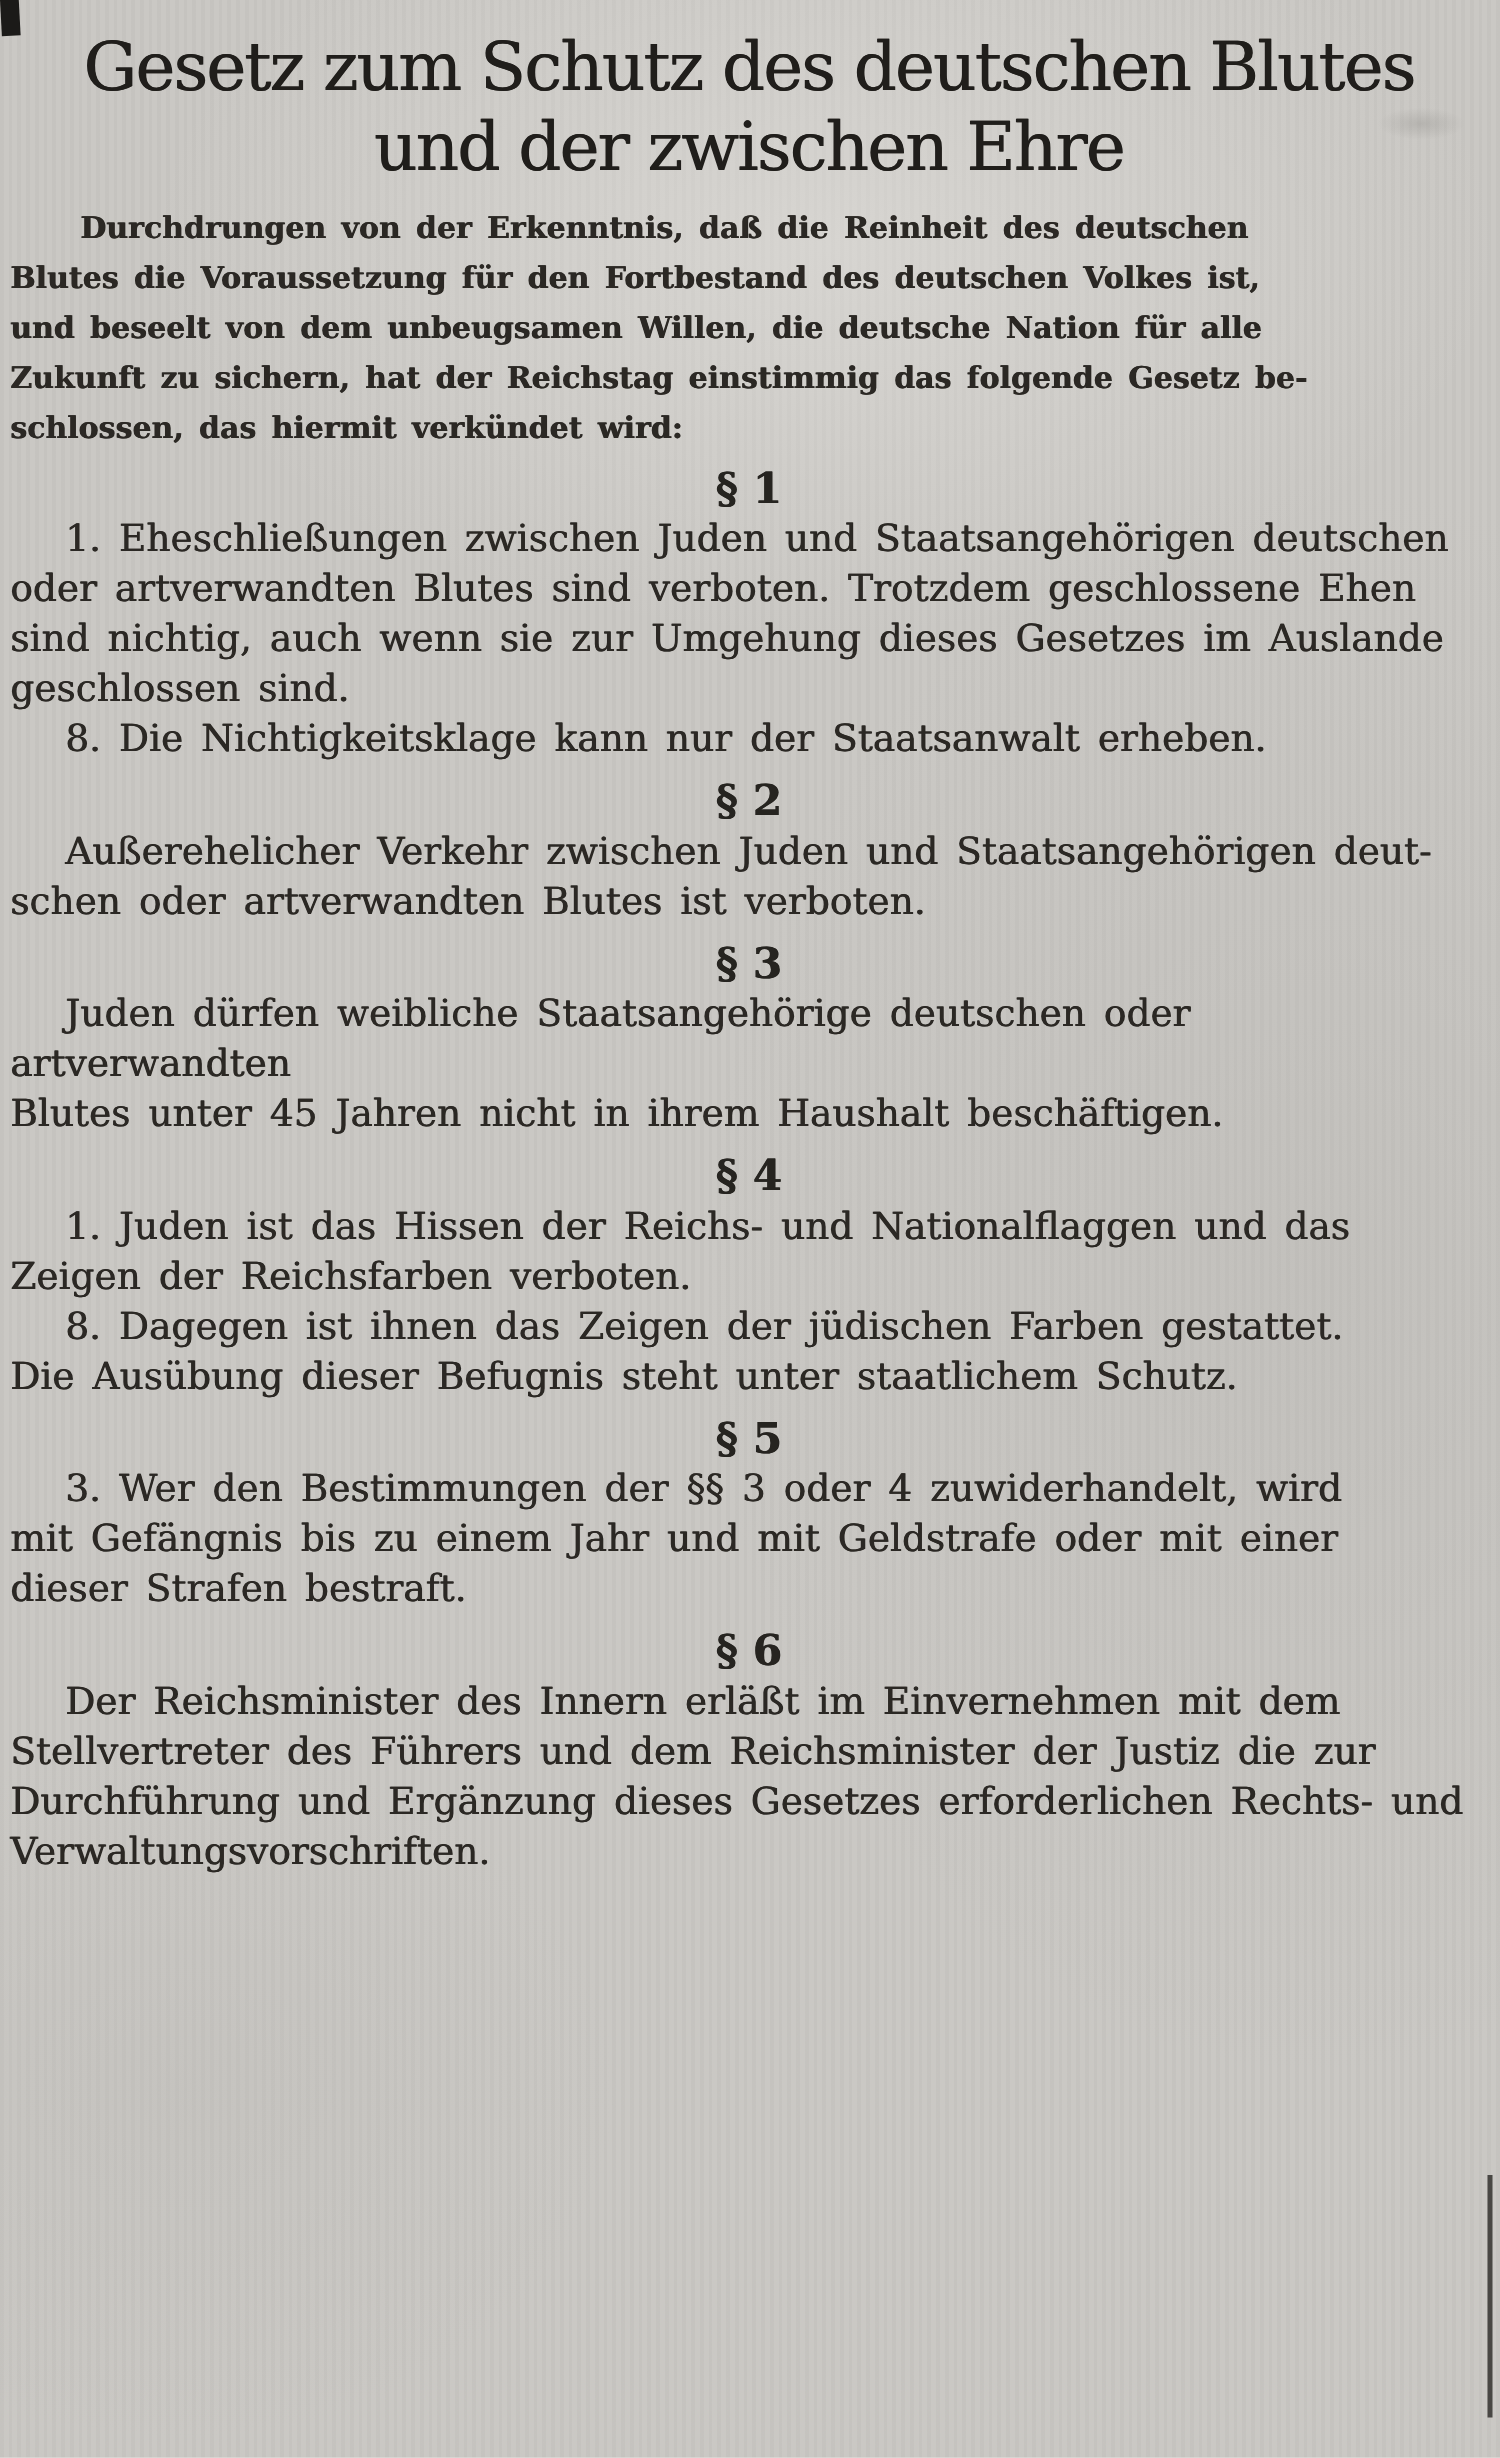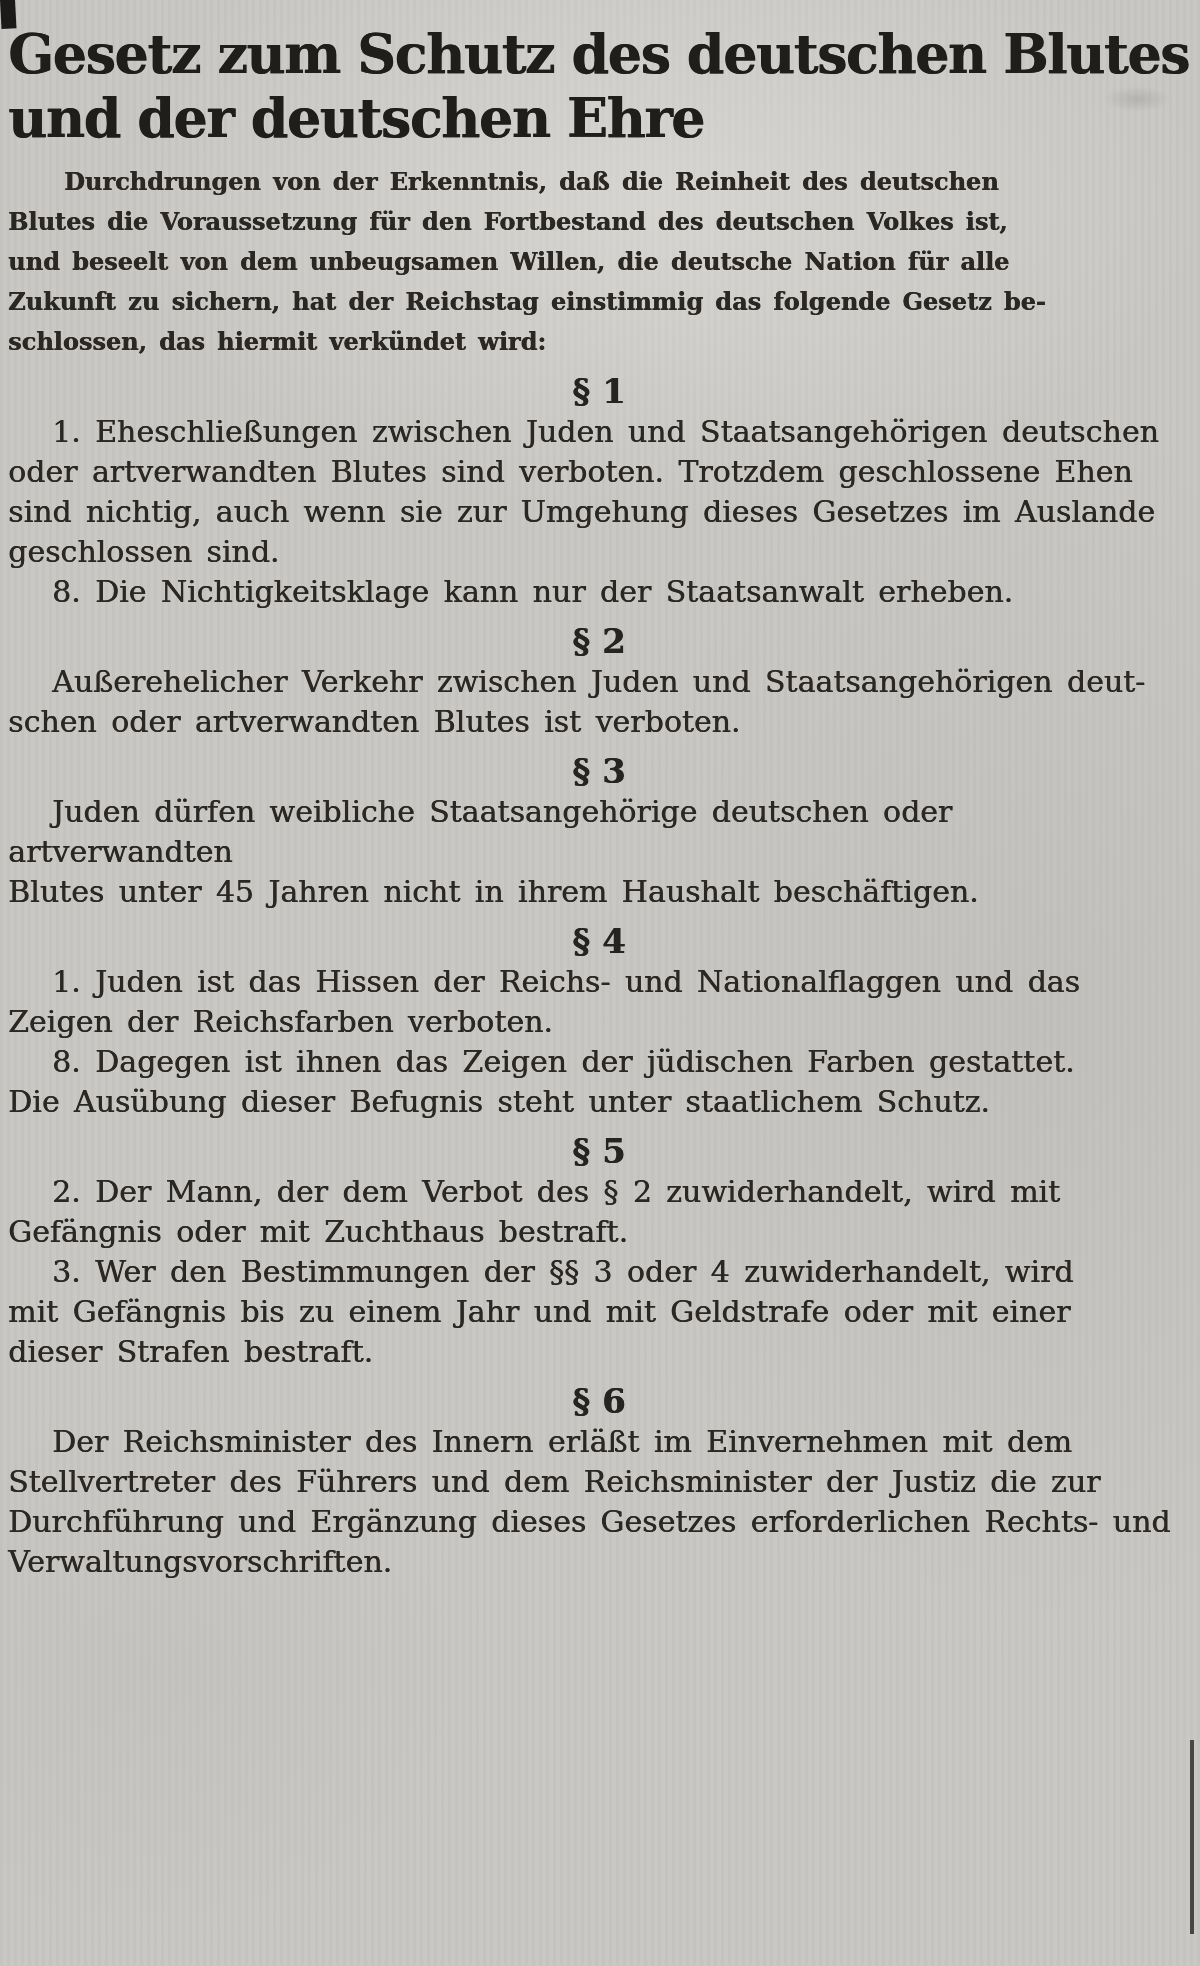--- a/index.html
+++ b/index.html
@@ -26,26 +26,27 @@
       radial-gradient(ellipse 500px 400px at 12% 85%, rgba(186,184,180,0.30) 0%, rgba(186,184,180,0) 70%),
       repeating-linear-gradient(90deg, rgba(0,0,0,0.018) 0 3px, rgba(255,255,255,0.02) 3px 7px),
       #c9c7c3;
   }
   
   .page * {
     text-shadow: 0.5px 0 0 currentColor;
   }
   .doc-title {
     font-size: 54px;
-    font-weight: bold;
+    font-weight: normal;
     line-height: 64px;
     letter-spacing: -1.5px;
     color: #201e1b;
     white-space: nowrap;
     margin: 0;
+    text-align: center;
   }
   .preamble {
     margin: 12px 0 0 0;
     font-size: 24px;
     font-weight: bold;
     line-height: 40px;
     word-spacing: 0.16em;
     white-space: pre-line;
     text-indent: 56px;
   }
@@ -99,21 +100,21 @@
 <body>
 
 <div class="page">
 
   <div class="artifact-corner"></div>
   <div class="artifact-smudge"></div>
   <div class="artifact-edge-line"></div>
 
   <h1 class="doc-title">
     <span>Gesetz zum Schutz des deutschen Blutes</span><br>
-    <span>und der deutschen Ehre</span>
+    <span>und der zwischen Ehre</span>
   </h1>
 
   <p class="preamble">Durchdrungen von der Erkenntnis, daß die Reinheit des deutschen
 Blutes die Voraussetzung für den Fortbestand des deutschen Volkes ist,
 und beseelt von dem unbeugsamen Willen, die deutsche Nation für alle
 Zukunft zu sichern, hat der Reichstag einstimmig das folgende Gesetz be-
 schlossen, das hiermit verkündet wird:</p>
 
   <section>
     <div class="section-heading">§ 1</div>
@@ -139,22 +140,20 @@
   <section>
     <div class="section-heading">§ 4</div>
     <p class="law-par">1. Juden ist das Hissen der Reichs- und Nationalflaggen und das
 Zeigen der Reichsfarben verboten.</p>
     <p class="law-par">8. Dagegen ist ihnen das Zeigen der jüdischen Farben gestattet.
 Die Ausübung dieser Befugnis steht unter staatlichem Schutz.</p>
   </section>
 
   <section>
     <div class="section-heading">§ 5</div>
-    <p class="law-par">2. Der Mann, der dem Verbot des § 2 zuwiderhandelt, wird mit
-Gefängnis oder mit Zuchthaus bestraft.</p>
     <p class="law-par">3. Wer den Bestimmungen der §§ 3 oder 4 zuwiderhandelt, wird
 mit Gefängnis bis zu einem Jahr und mit Geldstrafe oder mit einer
 dieser Strafen bestraft.</p>
   </section>
 
   <section>
     <div class="section-heading">§ 6</div>
     <p class="law-par">Der Reichsminister des Innern erläßt im Einvernehmen mit dem
 Stellvertreter des Führers und dem Reichsminister der Justiz die zur
 Durchführung und Ergänzung dieses Gesetzes erforderlichen Rechts- und

